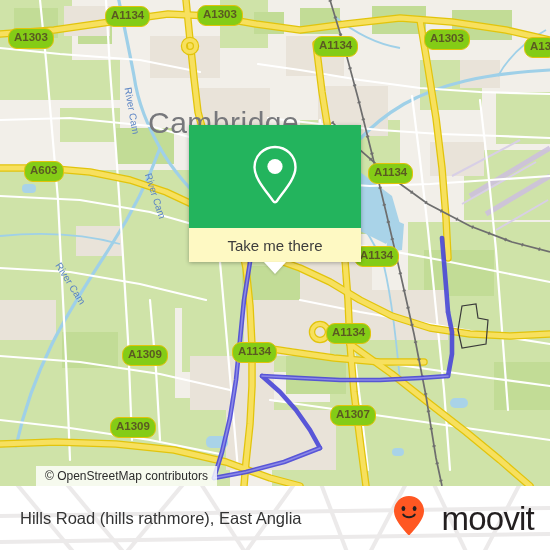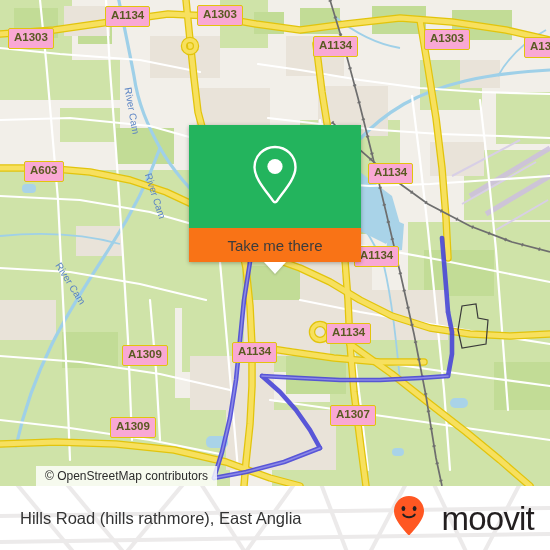--- a/index.html
+++ b/index.html
@@ -33,23 +33,23 @@
     font-size: 30px;
     color: #77787c;
     font-family: "Liberation Sans", sans-serif;
     letter-spacing: .5px;
     white-space: nowrap;
   }
 
   
   .shield {
     position: absolute;
-    background: #f9a8d4;
+    background: #84cc16;
     border: 1.6px solid #e2c40c;
-    border-radius: 2px;
+    border-radius: 9px;
     color: #5a5a22;
     font-size: 11.5px;
     font-weight: bold;
     line-height: 1;
     padding: 3px 5px 4px 5px;
     font-family: "Liberation Sans", sans-serif;
     white-space: nowrap;
     box-sizing: border-box;
   }
 
@@ -79,21 +79,21 @@
     height: 103px;
     background: #23b45d;
     display: flex;
     align-items: center;
     justify-content: center;
     box-sizing: border-box;
   }
   #popup-foot {
     width: 100%;
     height: 34px;
-    background: #f97316;
+    background: #fef9c3;
     display: flex;
     align-items: center;
     justify-content: center;
     box-sizing: border-box;
   }
   #popup-foot span {
     font-size: 15px;
     color: #3c3c3c;
     font-family: "Liberation Sans", sans-serif;
   }
@@ -346,20 +346,21 @@
         <path d="M250,262 L244,300 L240,340 L236,380 L230,418 L222,452 L214,478"></path>
         <path d="M214,478 L246,472 L284,462 L320,448"></path>
         <path d="M262,376 L300,378 L340,380 L380,380 L420,378 L448,376"></path>
       </g>
 
       <g fill="none" stroke="#3a3a3a" stroke-width="1.2">
         <path d="M458,330 L462,306 L476,304 L478,318 L488,320 L486,344 L462,348 Z"></path>
       </g>
     </svg>
 
+    <div class="city-label" style="left:148px; top:106px;">Cambridge</div>
 
     <div class="river-label" style="left:128px; top:82px; transform: rotate(80deg);">River Cam</div>
     <div class="river-label" style="left:148px; top:168px; transform: rotate(72deg);">River Cam</div>
     <div class="river-label" style="left:58px; top:258px; transform: rotate(58deg);">River Cam</div>
 
     <div class="shield" style="left:105px; top:6px;">A1134</div>
     <div class="shield" style="left:197px; top:5px;">A1303</div>
     <div class="shield" style="left:8px; top:28px;">A1303</div>
     <div class="shield" style="left:313px; top:36px;">A1134</div>
     <div class="shield" style="left:424px; top:29px;">A1303</div>

